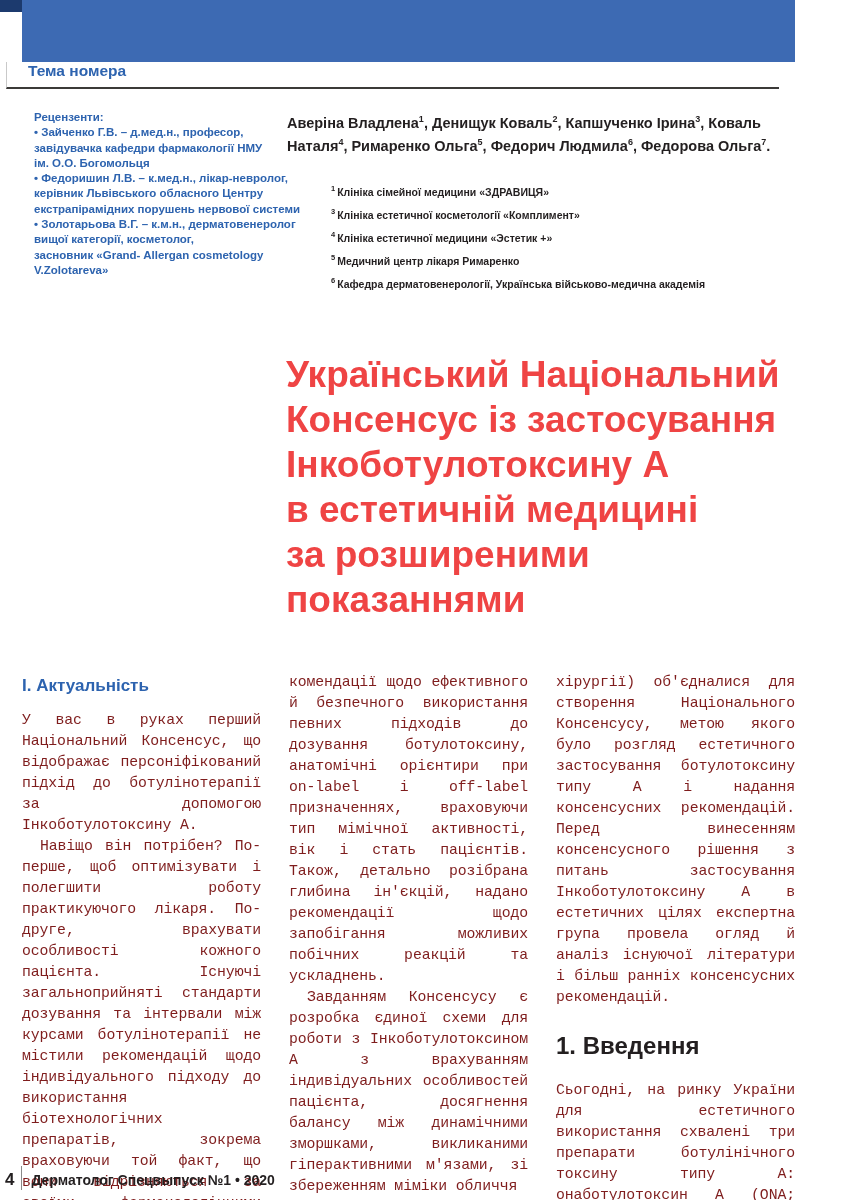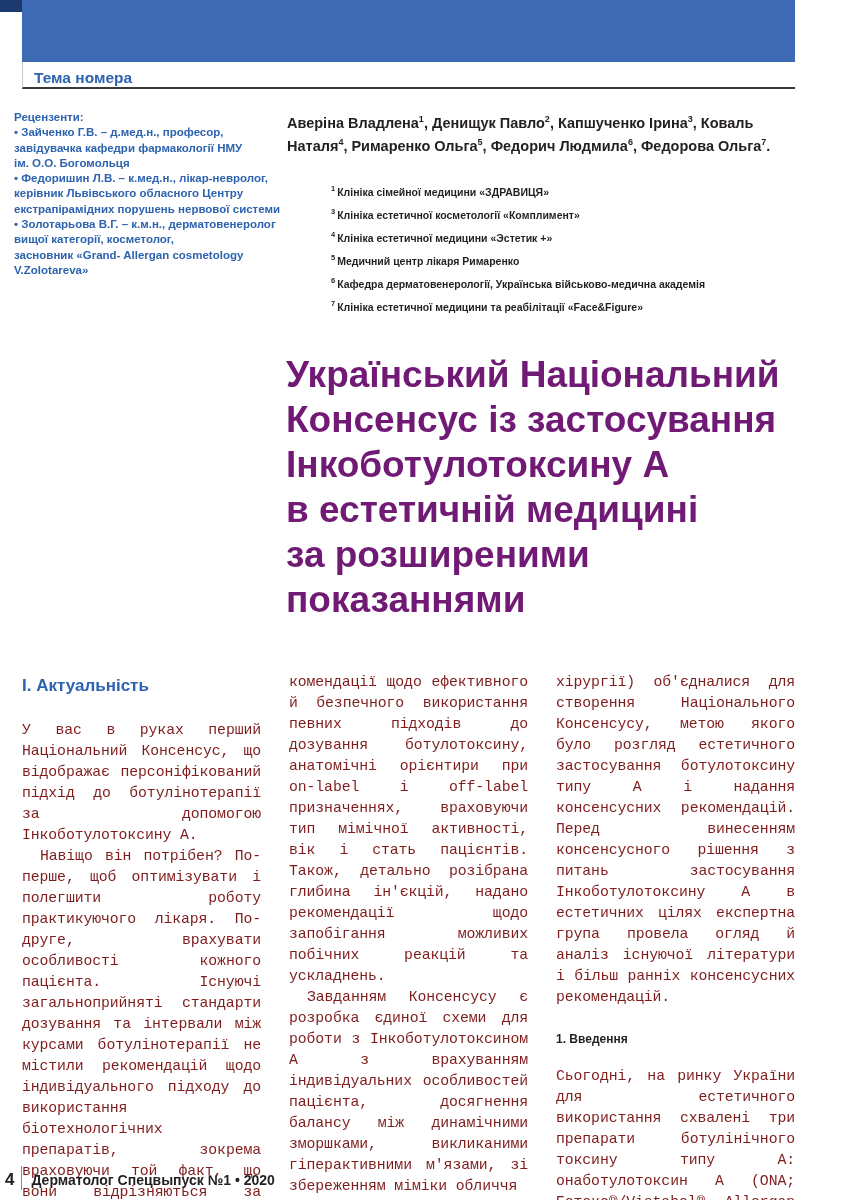--- a/index.html
+++ b/index.html
@@ -5,43 +5,43 @@
   * { margin:0; padding:0; box-sizing:border-box; }
   html,body { background:#e8e8e8; }
   .page {
     position:relative; width:854px; height:1200px; background:#ffffff;
     overflow:hidden; font-family:"Liberation Sans", sans-serif;
   }
   
   .corner-block { position:absolute; left:0; top:0; width:22px; height:12px; background:#1c3a6e; }
   .top-bar { position:absolute; left:22px; top:0; width:773px; height:62px; background:#3d6ab3; }
   .kicker-band {
-    position:absolute; left:22px; top:62px; width:773px; height:27px;
+    position:absolute; left:6px; top:62px; width:773px; height:27px;
     border-bottom:2px solid #3b3a38; border-left:1px solid #c9c9c9;
-    display:flex; align-items:flex-end; padding-left:11px;
+    display:flex; align-items:flex-start; padding-left:21px;
   }
   .kicker { color:#2d63af; font-size:15.5px; font-weight:bold; }
   
-  .reviewers { position:absolute; left:14px; top:110px; width:262px; color:#2d63af; font-weight:bold; font-size:11.5px; line-height:15.3px; }
+  .reviewers { position:absolute; left:34px; top:110px; width:262px; color:#2d63af; font-weight:bold; font-size:11.5px; line-height:15.3px; }
   .reviewers div { white-space:nowrap; }
   
   .authors { position:absolute; left:287px; top:110px; width:516px; font-weight:bold; font-size:14.5px; line-height:19px; color:#231f20; }
   .authors sup { font-size:9px; }
   
   .affiliations { position:absolute; left:287px; top:179px; width:516px; font-weight:bold; font-size:10.5px; color:#231f20;margin-left:44px; }
   .affiliations .aff { line-height:19.4px; white-space:nowrap; }
   .affiliations sup { font-size:7.5px; margin-right:2px; }
   
-  .title { position:absolute; left:286px; top:352px; width:515px; color:#701a75; font-weight:bold; font-size:37px; line-height:45px; }
+  .title { position:absolute; left:286px; top:352px; width:515px; color:#ef4444; font-weight:bold; font-size:37px; line-height:45px; }
   .title div { white-space:nowrap; }
   
   .columns { position:absolute; left:22px; top:672px; width:774px; display:flex; gap:28px; }
   .col { width:239px; }
-  .col-heading-blue { color:#2d63af; font-size:17px; font-weight:bold; margin:4px 0 24px 0; }
-  .col-heading-dark { color:#231f20; font-size:12px; font-weight:bold; margin:24px 0 20px 0; }
+  .col-heading-blue { color:#2d63af; font-size:17px; font-weight:bold; margin:4px 0 14px 0; }
+  .col-heading-dark { color:#231f20; font-size:24px; font-weight:bold; margin:24px 0 20px 0; }
   .col-subheading { color:#231f20; font-size:17.5px; font-weight:normal; line-height:21px; margin:26px 0 18px 0; }
   .body-text { font-family:Liberation Mono, monospace; font-size:14.8px; line-height:21px; color:#7f1d1d; text-align:justify; letter-spacing:-0.1px; }
   .body-text.ind { text-indent:18px; }
   
   .footer { position:absolute; left:5px; top:1166px; display:flex; align-items:flex-end; }
   .page-num { font-size:17px; font-weight:bold; color:#231f20; line-height:20px; }
   .footer-divider { width:1px; height:24px; background:#8a8a8a; margin:0 9px 0 7px; }
   .journal { font-size:14px; font-weight:bold; color:#231f20; line-height:17px; padding-bottom:1px; }
 </style>
 </head>
@@ -63,29 +63,28 @@
     <div>ім. О.О. Богомольця</div>
     <div>• Федоришин Л.В. – к.мед.н., лікар-невролог,</div>
     <div>керівник Львівського обласного Центру</div>
     <div>екстрапірамідних порушень нервової системи</div>
     <div>• Золотарьова В.Г. – к.м.н., дерматовенеролог</div>
     <div>вищої категорії, косметолог,</div>
     <div>засновник «Grand- Allergan cosmetology</div>
     <div>V.Zolotareva»</div>
   </div>
 
-  <div class="authors"><span>Аверіна Владлена</span><sup>1</sup><span>, Денищук Павло</span><sup>2</sup><span>, Капшученко Ірина</span><sup>3</sup><span>, Коваль Наталя</span><sup>4</sup><span>, Римаренко Ольга</span><sup>5</sup><span>, Федорич Людмила</span><sup>6</sup><span>, Федорова Ольга</span><sup>7</sup><span>.</span></div>
+  <div class="authors"><span>Аверіна Владлена</span><sup>1</sup><span>, Денищук Коваль</span><sup>2</sup><span>, Капшученко Ірина</span><sup>3</sup><span>, Коваль Наталя</span><sup>4</sup><span>, Римаренко Ольга</span><sup>5</sup><span>, Федорич Людмила</span><sup>6</sup><span>, Федорова Ольга</span><sup>7</sup><span>.</span></div>
 
   <div class="affiliations">
     <div class="aff"><sup>1</sup><span>Клініка сімейної медицини «ЗДРАВИЦЯ»</span></div>
     <div class="aff"><sup>3</sup><span>Клініка естетичної косметології «Комплимент»</span></div>
     <div class="aff"><sup>4</sup><span>Клініка естетичної медицини «Эстетик +»</span></div>
     <div class="aff"><sup>5</sup><span>Медичний центр лікаря Римаренко</span></div>
     <div class="aff"><sup>6</sup><span>Кафедра дерматовенерології, Українська військово-медична академія</span></div>
-    <div class="aff"><sup>7</sup><span>Клініка естетичної медицини та реабілітації «Face&amp;Figure»</span></div>
   </div>
 
   <div class="title">
     <div>Український Національний</div>
     <div>Консенсус із застосування</div>
     <div>Інкоботулотоксину А</div>
     <div>в естетичній медицині</div>
     <div>за розширеними</div>
     <div>показаннями</div>
   </div>

